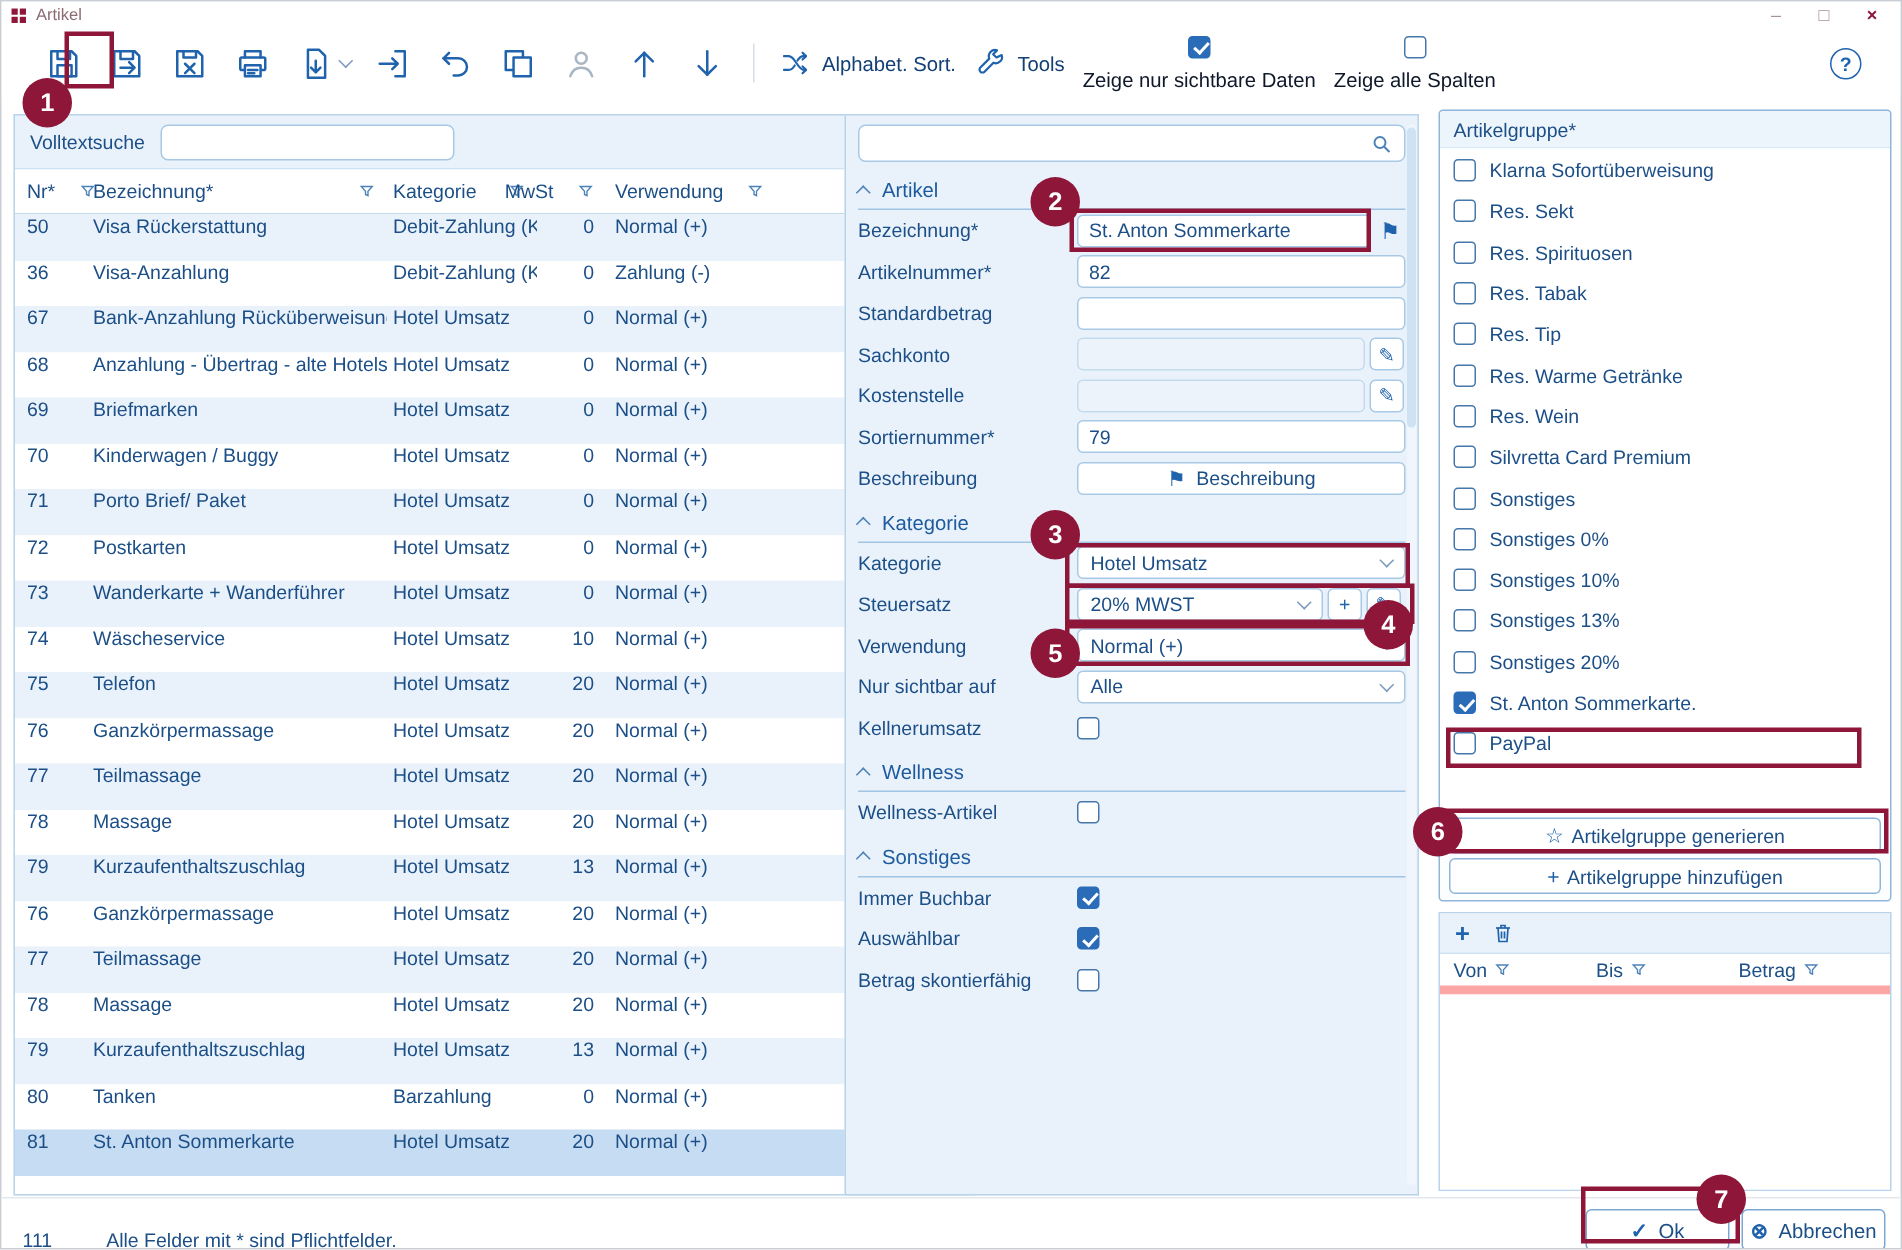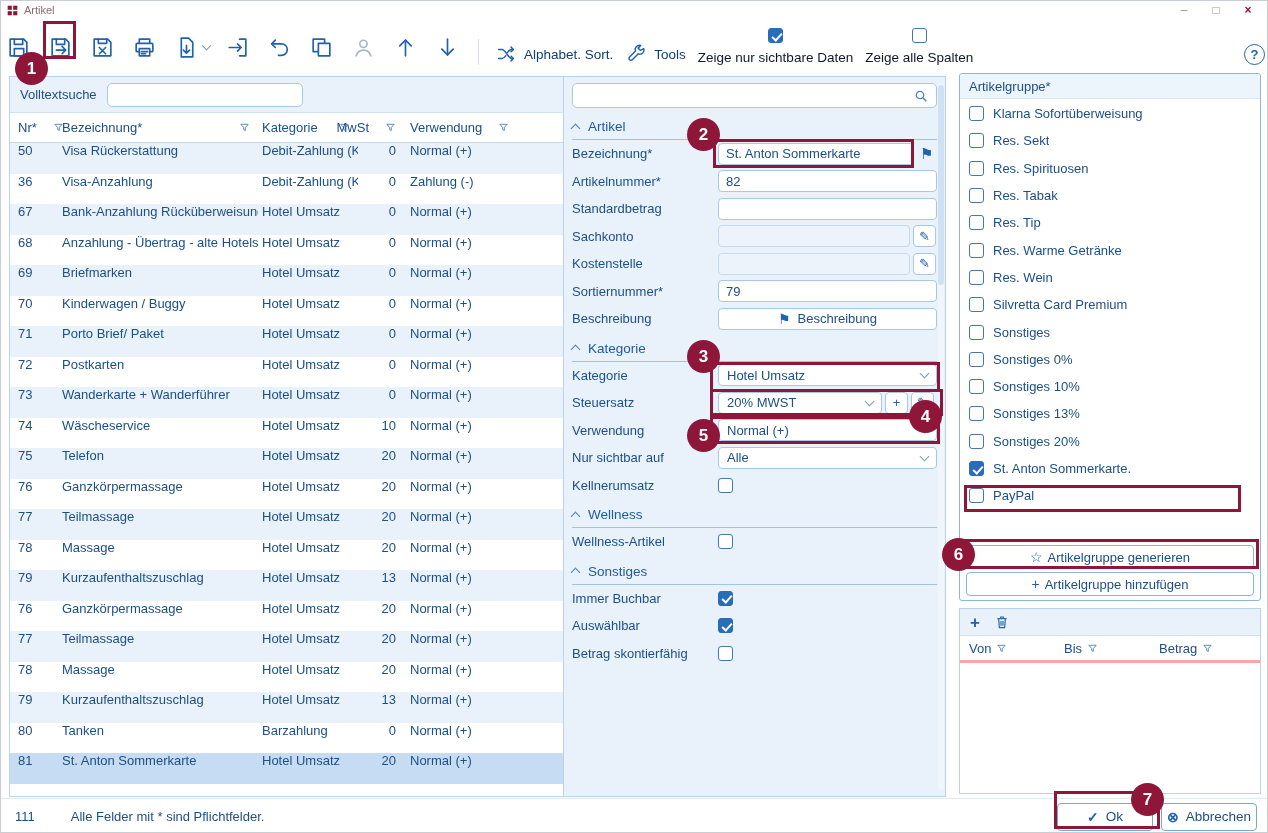--- a/index.html
+++ b/index.html
@@ -13,21 +13,21 @@
   svg.ic.gray { stroke:#a9b6c4; }
   svg.funnel { width:11px; height:11px; stroke:#4d82b8; stroke-width:2; fill:none; flex:none; }
   svg.small { width:16px; height:16px; }
 
   
   .titlebar { position:absolute; left:0; top:0; width:100%; height:18px; display:flex; align-items:center; gap:6px; padding:0 6px; background:#fff; font-size:11px; color:#8c6b72; }
   .titlebar .wc { width:26px; text-align:center; font-size:12px; cursor:default; color:#a89399; }
   .titlebar .wc.close { color:#8e1638; font-weight:bold; }
 
   
-  .toolbar { position:absolute; left:0; top:18px; width:100%; height:46px; display:flex; align-items:flex-end; gap:12px; padding:0 2px; background:#fff; }
+  .toolbar { position:absolute; left:0; top:18px; width:100%; height:46px; display:flex; align-items:center; gap:12px; padding:0 26px; background:#fff; }
   .tbtn { background:none; border:none; width:30px; height:36px; display:flex; align-items:center; justify-content:center; cursor:pointer; }
   .tgroup { display:flex; align-items:center; gap:2px; }
   .vsep { width:1px; height:26px; background:#d7dee6; margin:0 4px; }
   .tlabelbtn { background:none; border:none; display:flex; align-items:center; gap:7px; font-family:inherit; font-size:13.5px; color:#123f74; cursor:pointer; }
   .tcheck { display:flex; align-items:center; gap:7px; font-size:13.5px; color:#0f172a; cursor:pointer;flex-direction:column; }
   .help { margin-left:auto; width:21px; height:21px; border:1.7px solid #2063ad; border-radius:50%; background:#fff; color:#2063ad; font-weight:bold; font-size:13px; display:flex; align-items:center; justify-content:center; cursor:pointer; }
 
   .chev { display:inline-block; width:7px; height:7px; border-right:1.7px solid #7d9cbd; border-bottom:1.7px solid #7d9cbd; transform:rotate(45deg); margin-top:-3px; }
   .chev.up { border:none; border-left:1.7px solid #4d82b8; border-top:1.7px solid #4d82b8; margin-top:3px; }
 
@@ -81,26 +81,26 @@
   .rt-panel { position:absolute; left:958px; top:72px; width:302px; height:528px; background:#fbfdff; border:1px solid #8fb6da; border-radius:3px; display:flex; flex-direction:column; }
   .rt-title { height:25px; flex:none; display:flex; align-items:center; padding:0 9px; background:#edf5fc; border-bottom:1px solid #d7e7f5; border-radius:3px 3px 0 0; }
   .ag-list { flex:1; padding:1px 0 0 9px; background:#fff; overflow:hidden; }
   .ag-item { height:27.3px; display:flex; align-items:center; gap:9px; cursor:pointer; }
   .ag-label { white-space:nowrap; overflow:hidden; }
   .rt-btn { height:24px; margin:2px 6px 1px; border:1px solid #8fb6da; border-radius:4px; background:#fff; color:#1c4f87; display:flex; align-items:center; justify-content:center; gap:5px; font-family:inherit; font-size:13px; cursor:pointer; }
   .rt-btn .bic { color:#2063ad; font-size:14px; }
   .rb-panel { position:absolute; left:958px; top:607px; width:302px; height:186px; background:#fff; border:1px solid #b9d4ea; display:flex; flex-direction:column; }
   .rb-toolbar { height:27px; flex:none; display:flex; align-items:center; gap:14px; padding:0 10px; background:#e9f2fb; border-bottom:1px solid #cfe2f2; }
   .rb-plus { color:#2063ad; font-size:17px; font-weight:bold; cursor:pointer; line-height:1; }
-  .rb-head { height:27px; flex:none; display:flex; border-bottom:3px solid #fca5a5; }
+  .rb-head { height:27px; flex:none; display:flex; border-bottom:6px solid #fca5a5; }
   .rb-col { width:95px; display:flex; align-items:center; gap:5px; padding-left:9px; }
   .rb-body { flex:1; background:#fff; }
 
   
-  .footer { position:absolute; left:0; top:797px; width:100%; height:36px; background:#fff; border-top:1px solid #e3e8ee; display:flex; align-items:center; gap:36px; padding:0 10px 0 14px; }
+  .footer { position:absolute; left:0; top:797px; width:100%; height:36px; background:#fff; border-top:1px solid #e3e8ee; display:flex; align-items:flex-end; gap:36px; padding:0 10px 0 14px; }
   .fbtns { margin-left:auto; display:flex; gap:8px; }
   .dlg-btn { width:96px; height:28px; border:1px solid #7aa8d4; border-radius:4px; background:#fff; color:#1c4f87; font-family:inherit; font-size:13.5px; display:flex; align-items:center; justify-content:center; gap:7px; cursor:pointer; }
   .dlg-btn .bic { color:#2063ad; font-weight:bold; font-size:14px; }
 
   
   .arect { position:absolute; border:3px solid #8e1638; pointer-events:none; z-index:40; }
   .acircle { position:absolute; width:33px; height:33px; border-radius:50%; background:#8e1638; color:#fff; font-size:17px; font-weight:bold; display:flex; align-items:center; justify-content:center; pointer-events:none; z-index:41; }
 </style>
 </head>
 <body>

